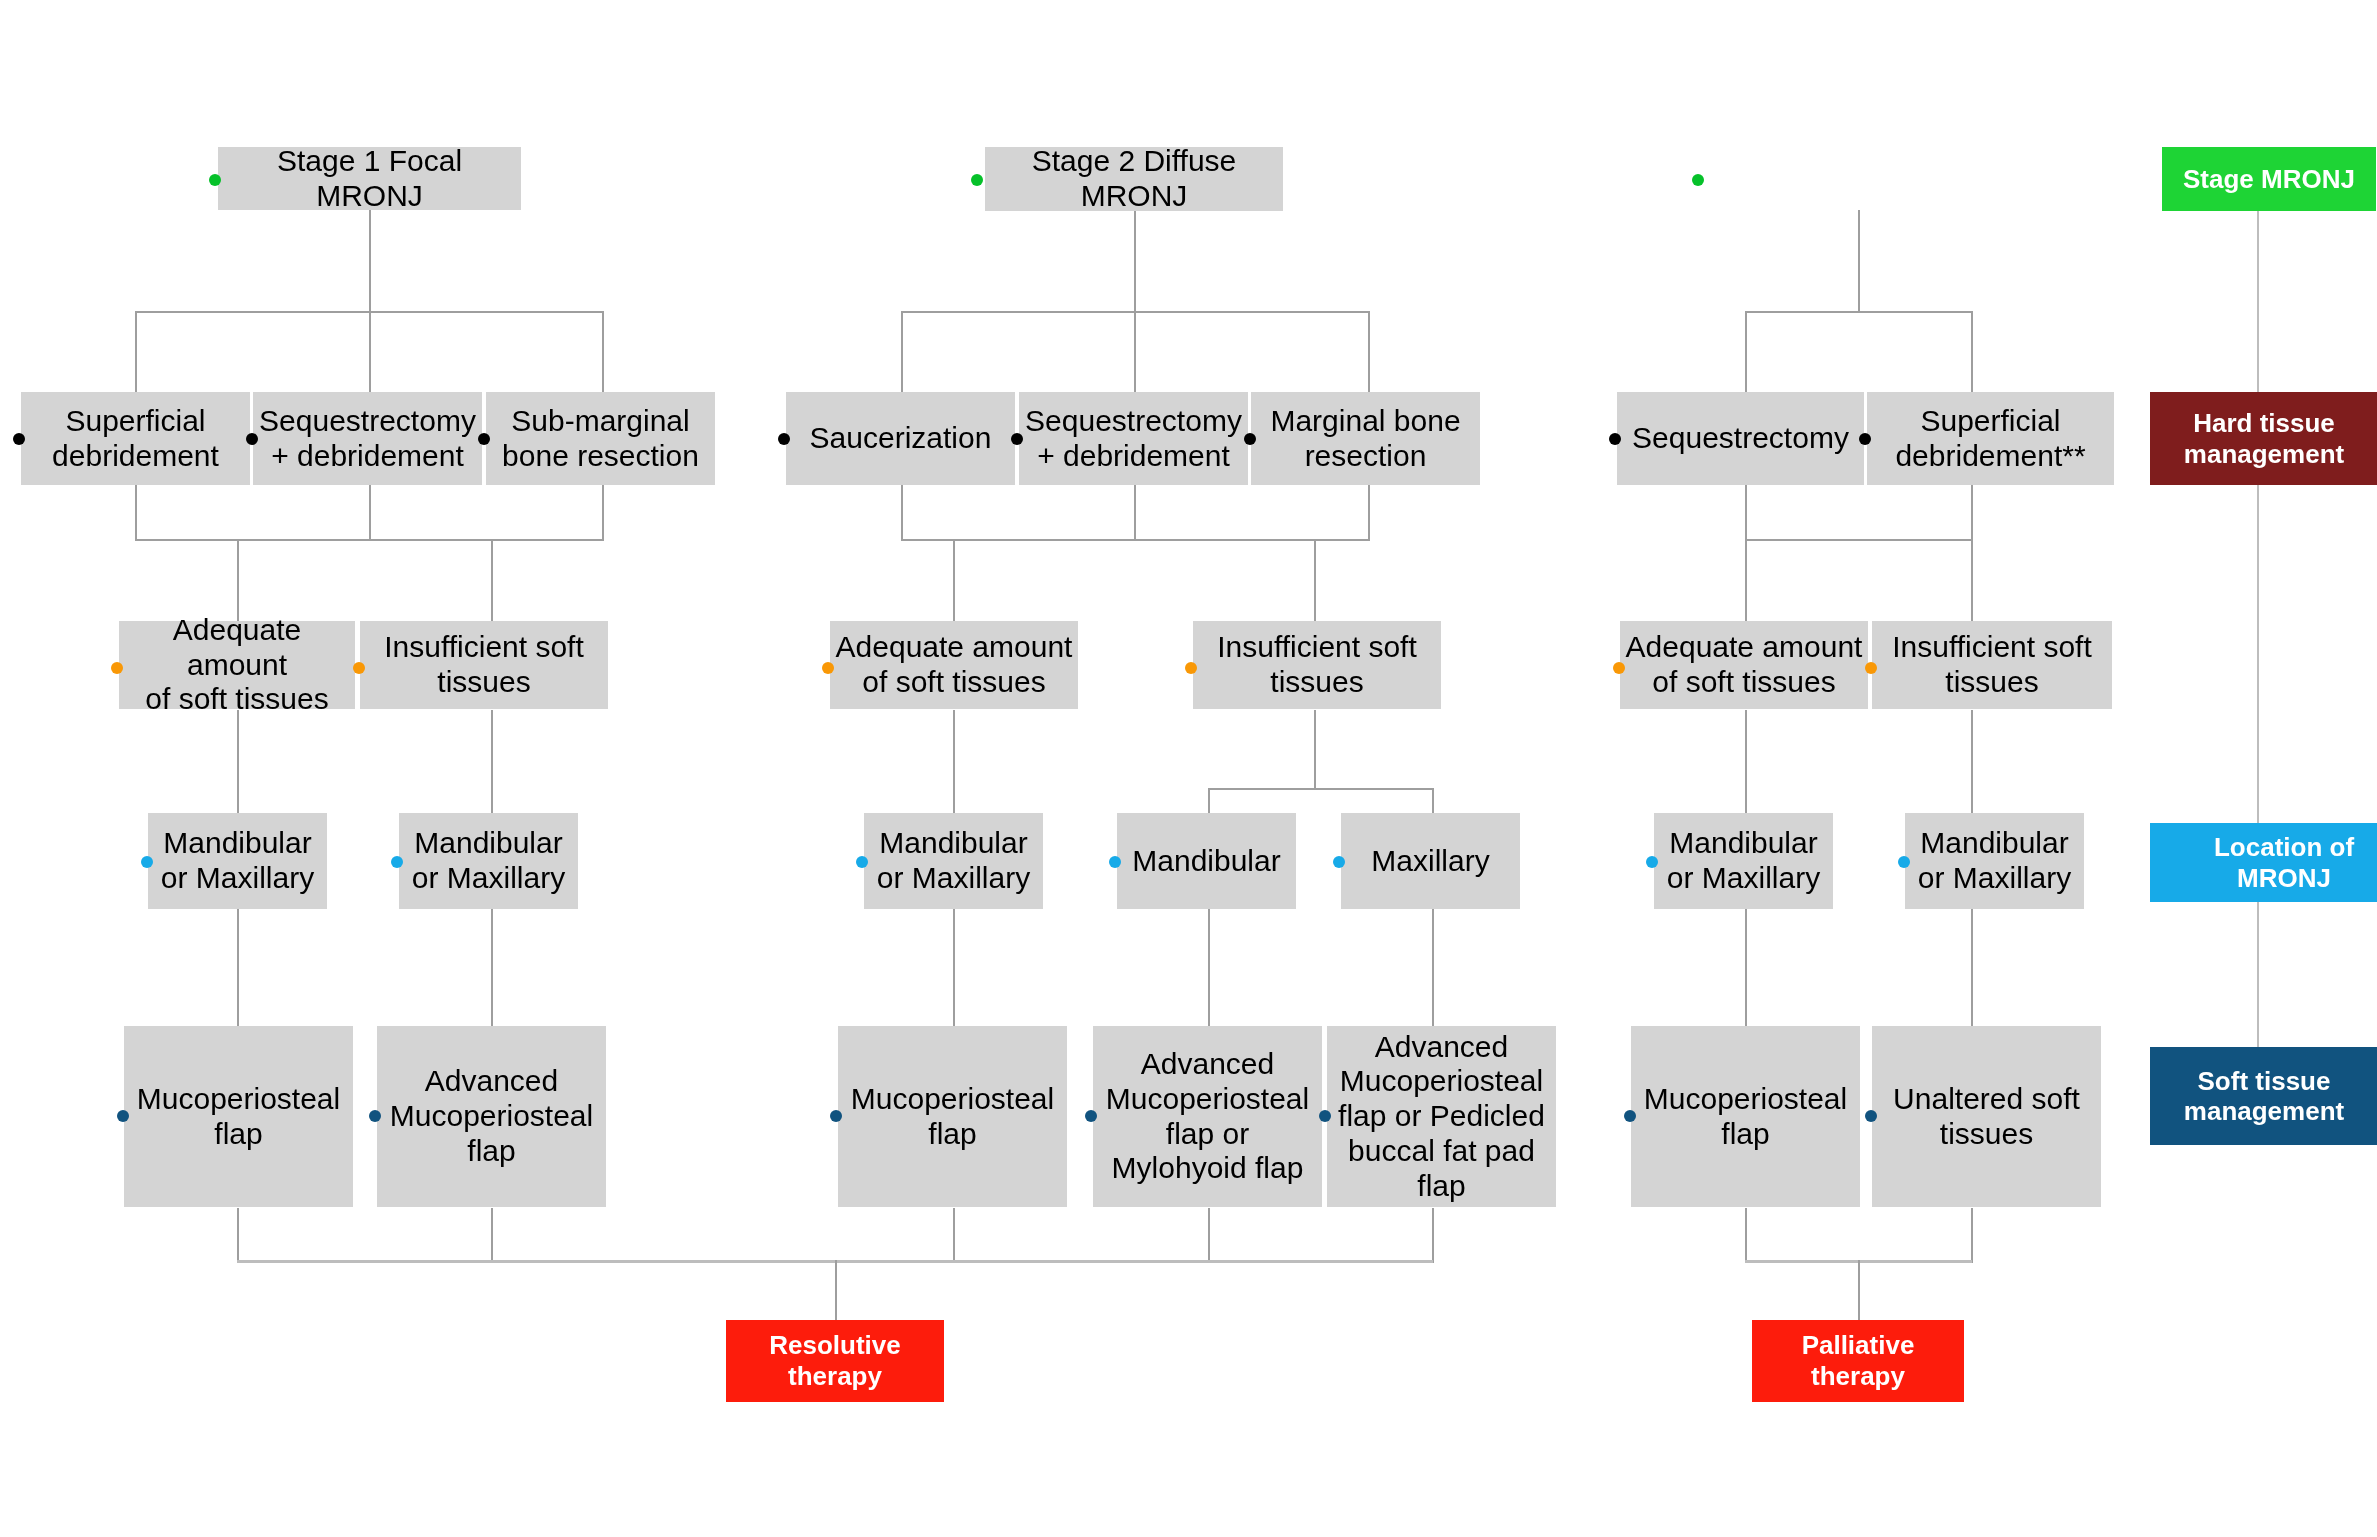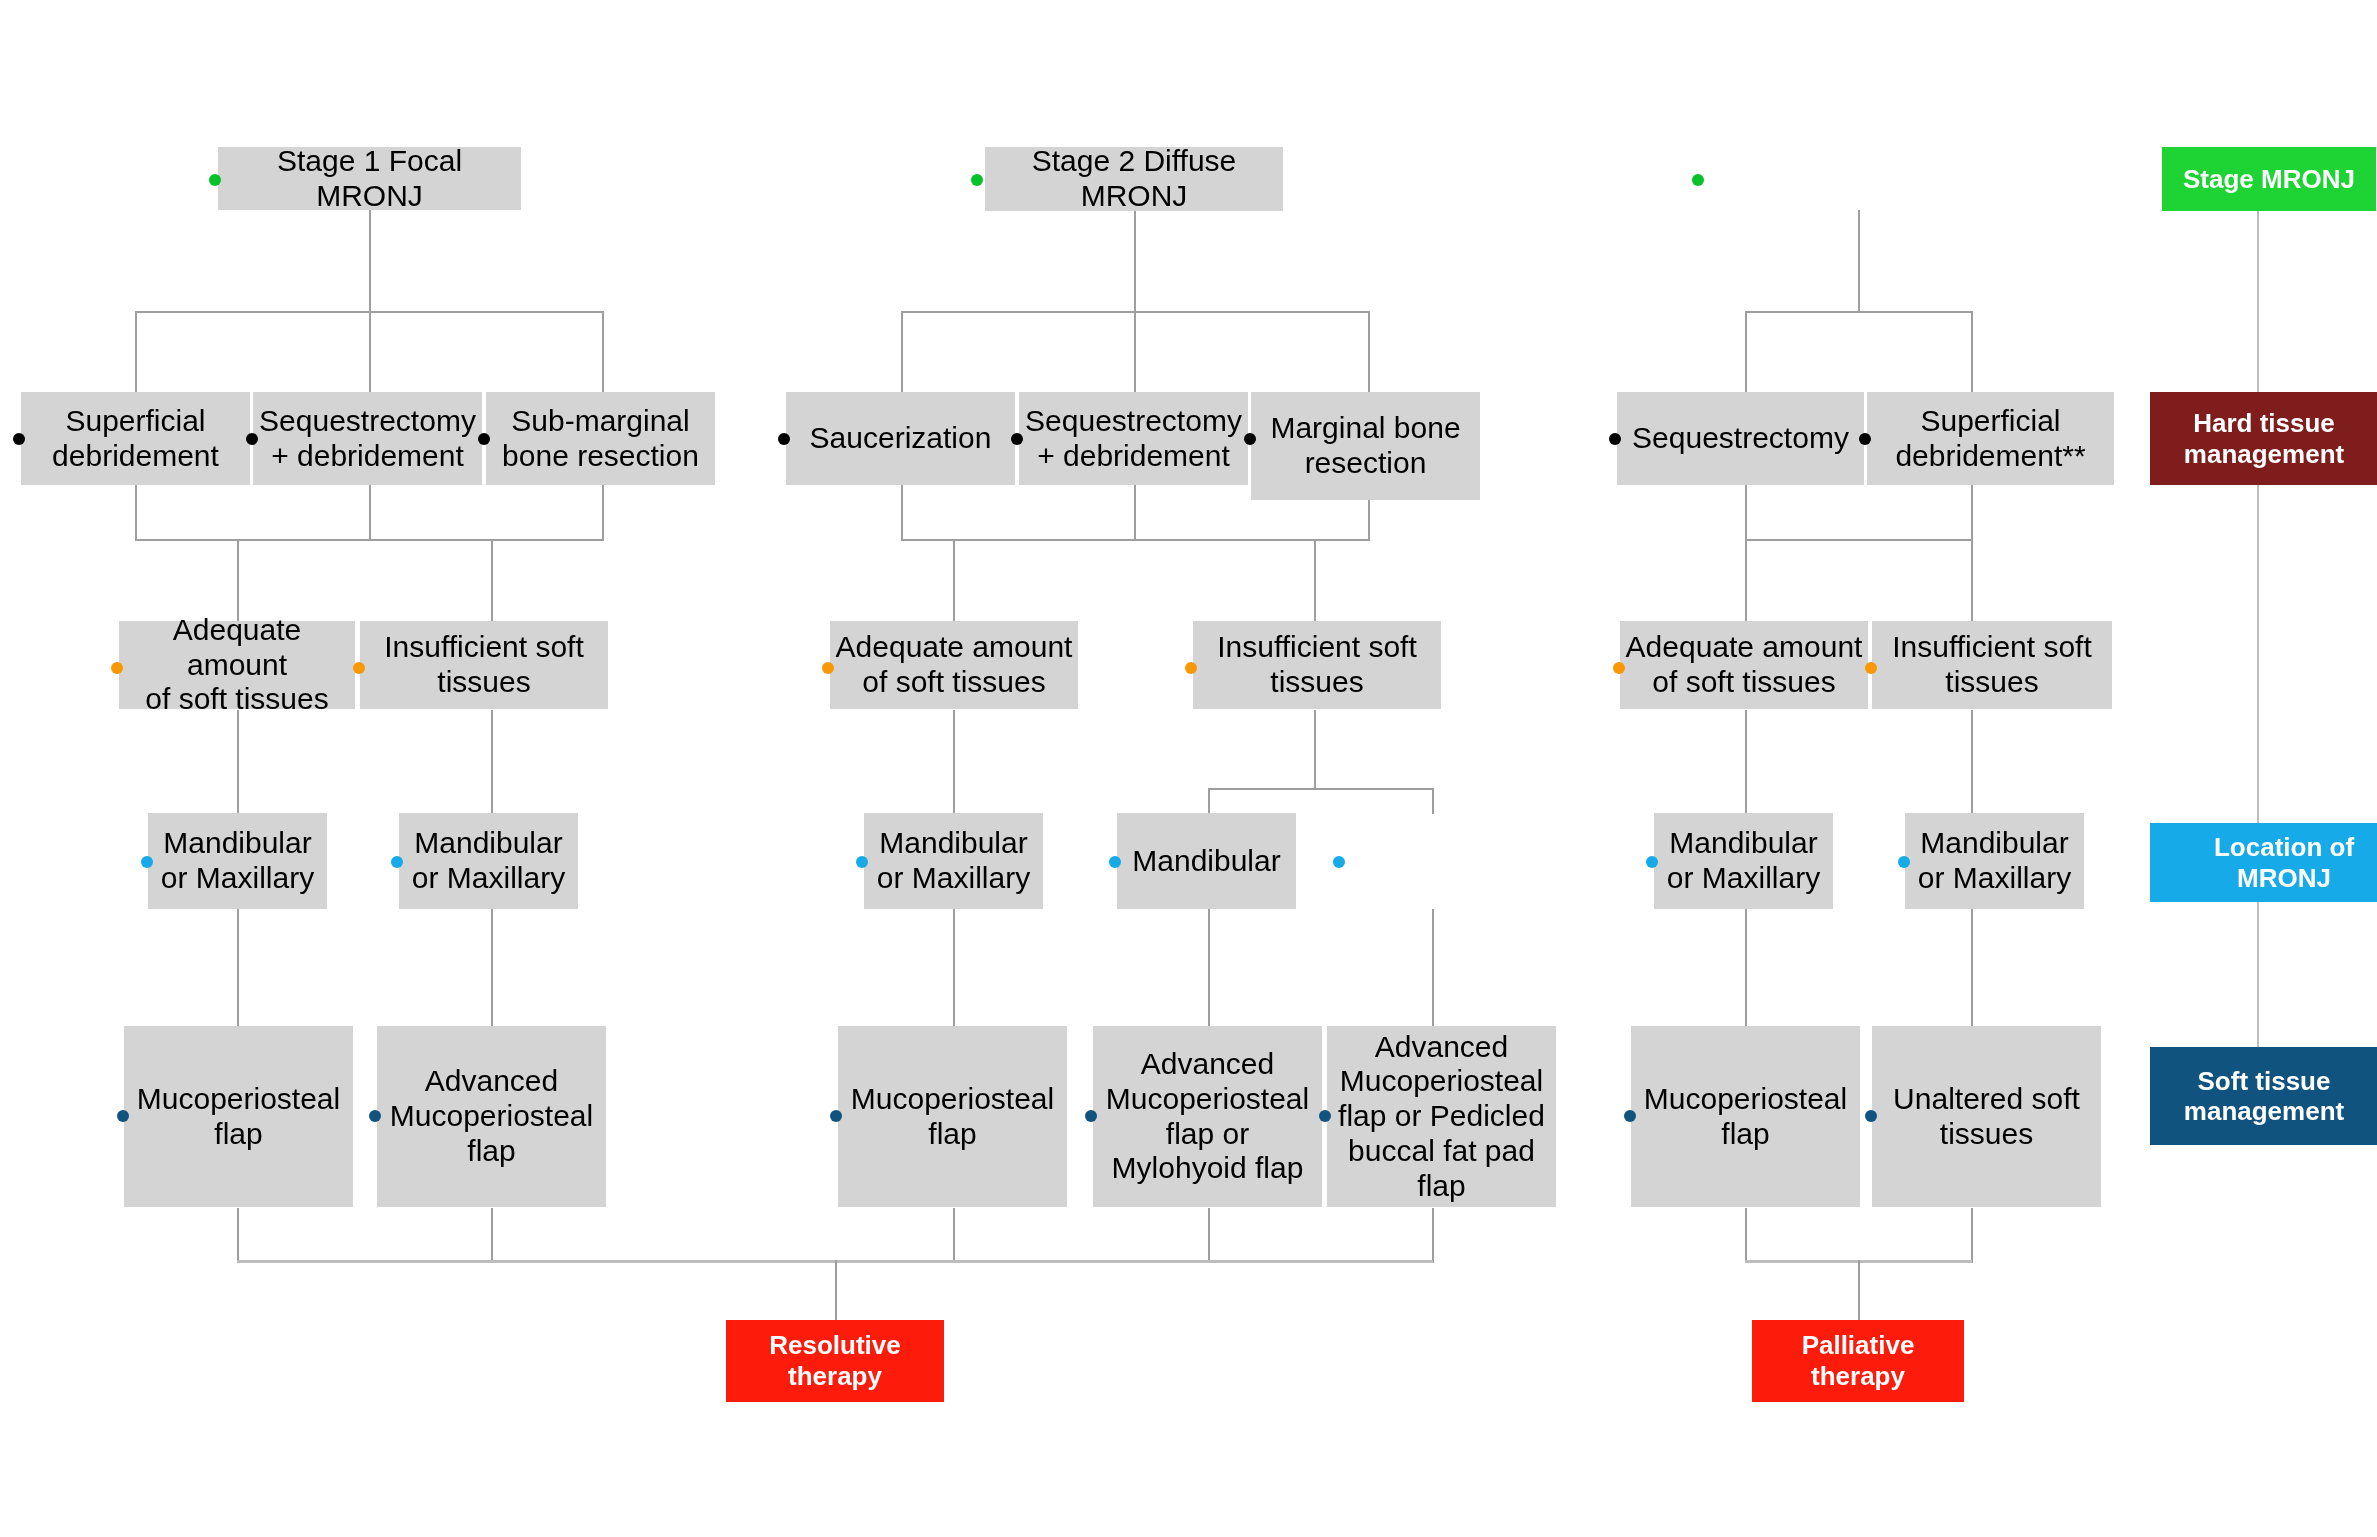--- a/index.html
+++ b/index.html
@@ -210,21 +210,21 @@
     <span class="txt">Saucerization</span>
   </div>
   <div class="bullet" style="left:778px;top:433px;background:#000000;"></div>
 
   <div class="node" style="left:1019px;top:392px;width:229px;height:93px;">
     <span class="txt">Sequestrectomy
 + debridement</span>
   </div>
   <div class="bullet" style="left:1011px;top:433px;background:#000000;"></div>
 
-  <div class="node" style="left:1251px;top:392px;width:229px;height:108px;">
+  <div class="node" style="left:1251px;top:392px;width:229px;height:93px;">
     <span class="txt">Marginal bone
 resection</span>
   </div>
   <div class="bullet" style="left:1244px;top:433px;background:#000000;"></div>
 
   <div class="node" style="left:830px;top:621px;width:248px;height:88px;">
     <span class="txt">Adequate amount
 of soft tissues</span>
   </div>
   <div class="bullet" style="left:822px;top:662px;background:#f99806;"></div>
@@ -239,20 +239,23 @@
     <span class="txt">Mandibular
 or Maxillary</span>
   </div>
   <div class="bullet" style="left:856px;top:856px;background:#17aae8;"></div>
 
   <div class="node" style="left:1117px;top:813px;width:179px;height:96px;">
     <span class="txt">Mandibular</span>
   </div>
   <div class="bullet" style="left:1109px;top:856px;background:#17aae8;"></div>
 
+  <div class="node" style="left:1341px;top:813px;width:179px;height:96px;">
+    <span class="txt">Maxillary</span>
+  </div>
   <div class="bullet" style="left:1333px;top:856px;background:#17aae8;"></div>
 
   <div class="node" style="left:838px;top:1026px;width:229px;height:181px;">
     <span class="txt">Mucoperiosteal
 flap</span>
   </div>
   <div class="bullet" style="left:830px;top:1110px;background:#11537f;"></div>
 
   <div class="node" style="left:1093px;top:1026px;width:229px;height:181px;">
     <span class="txt">Advanced

